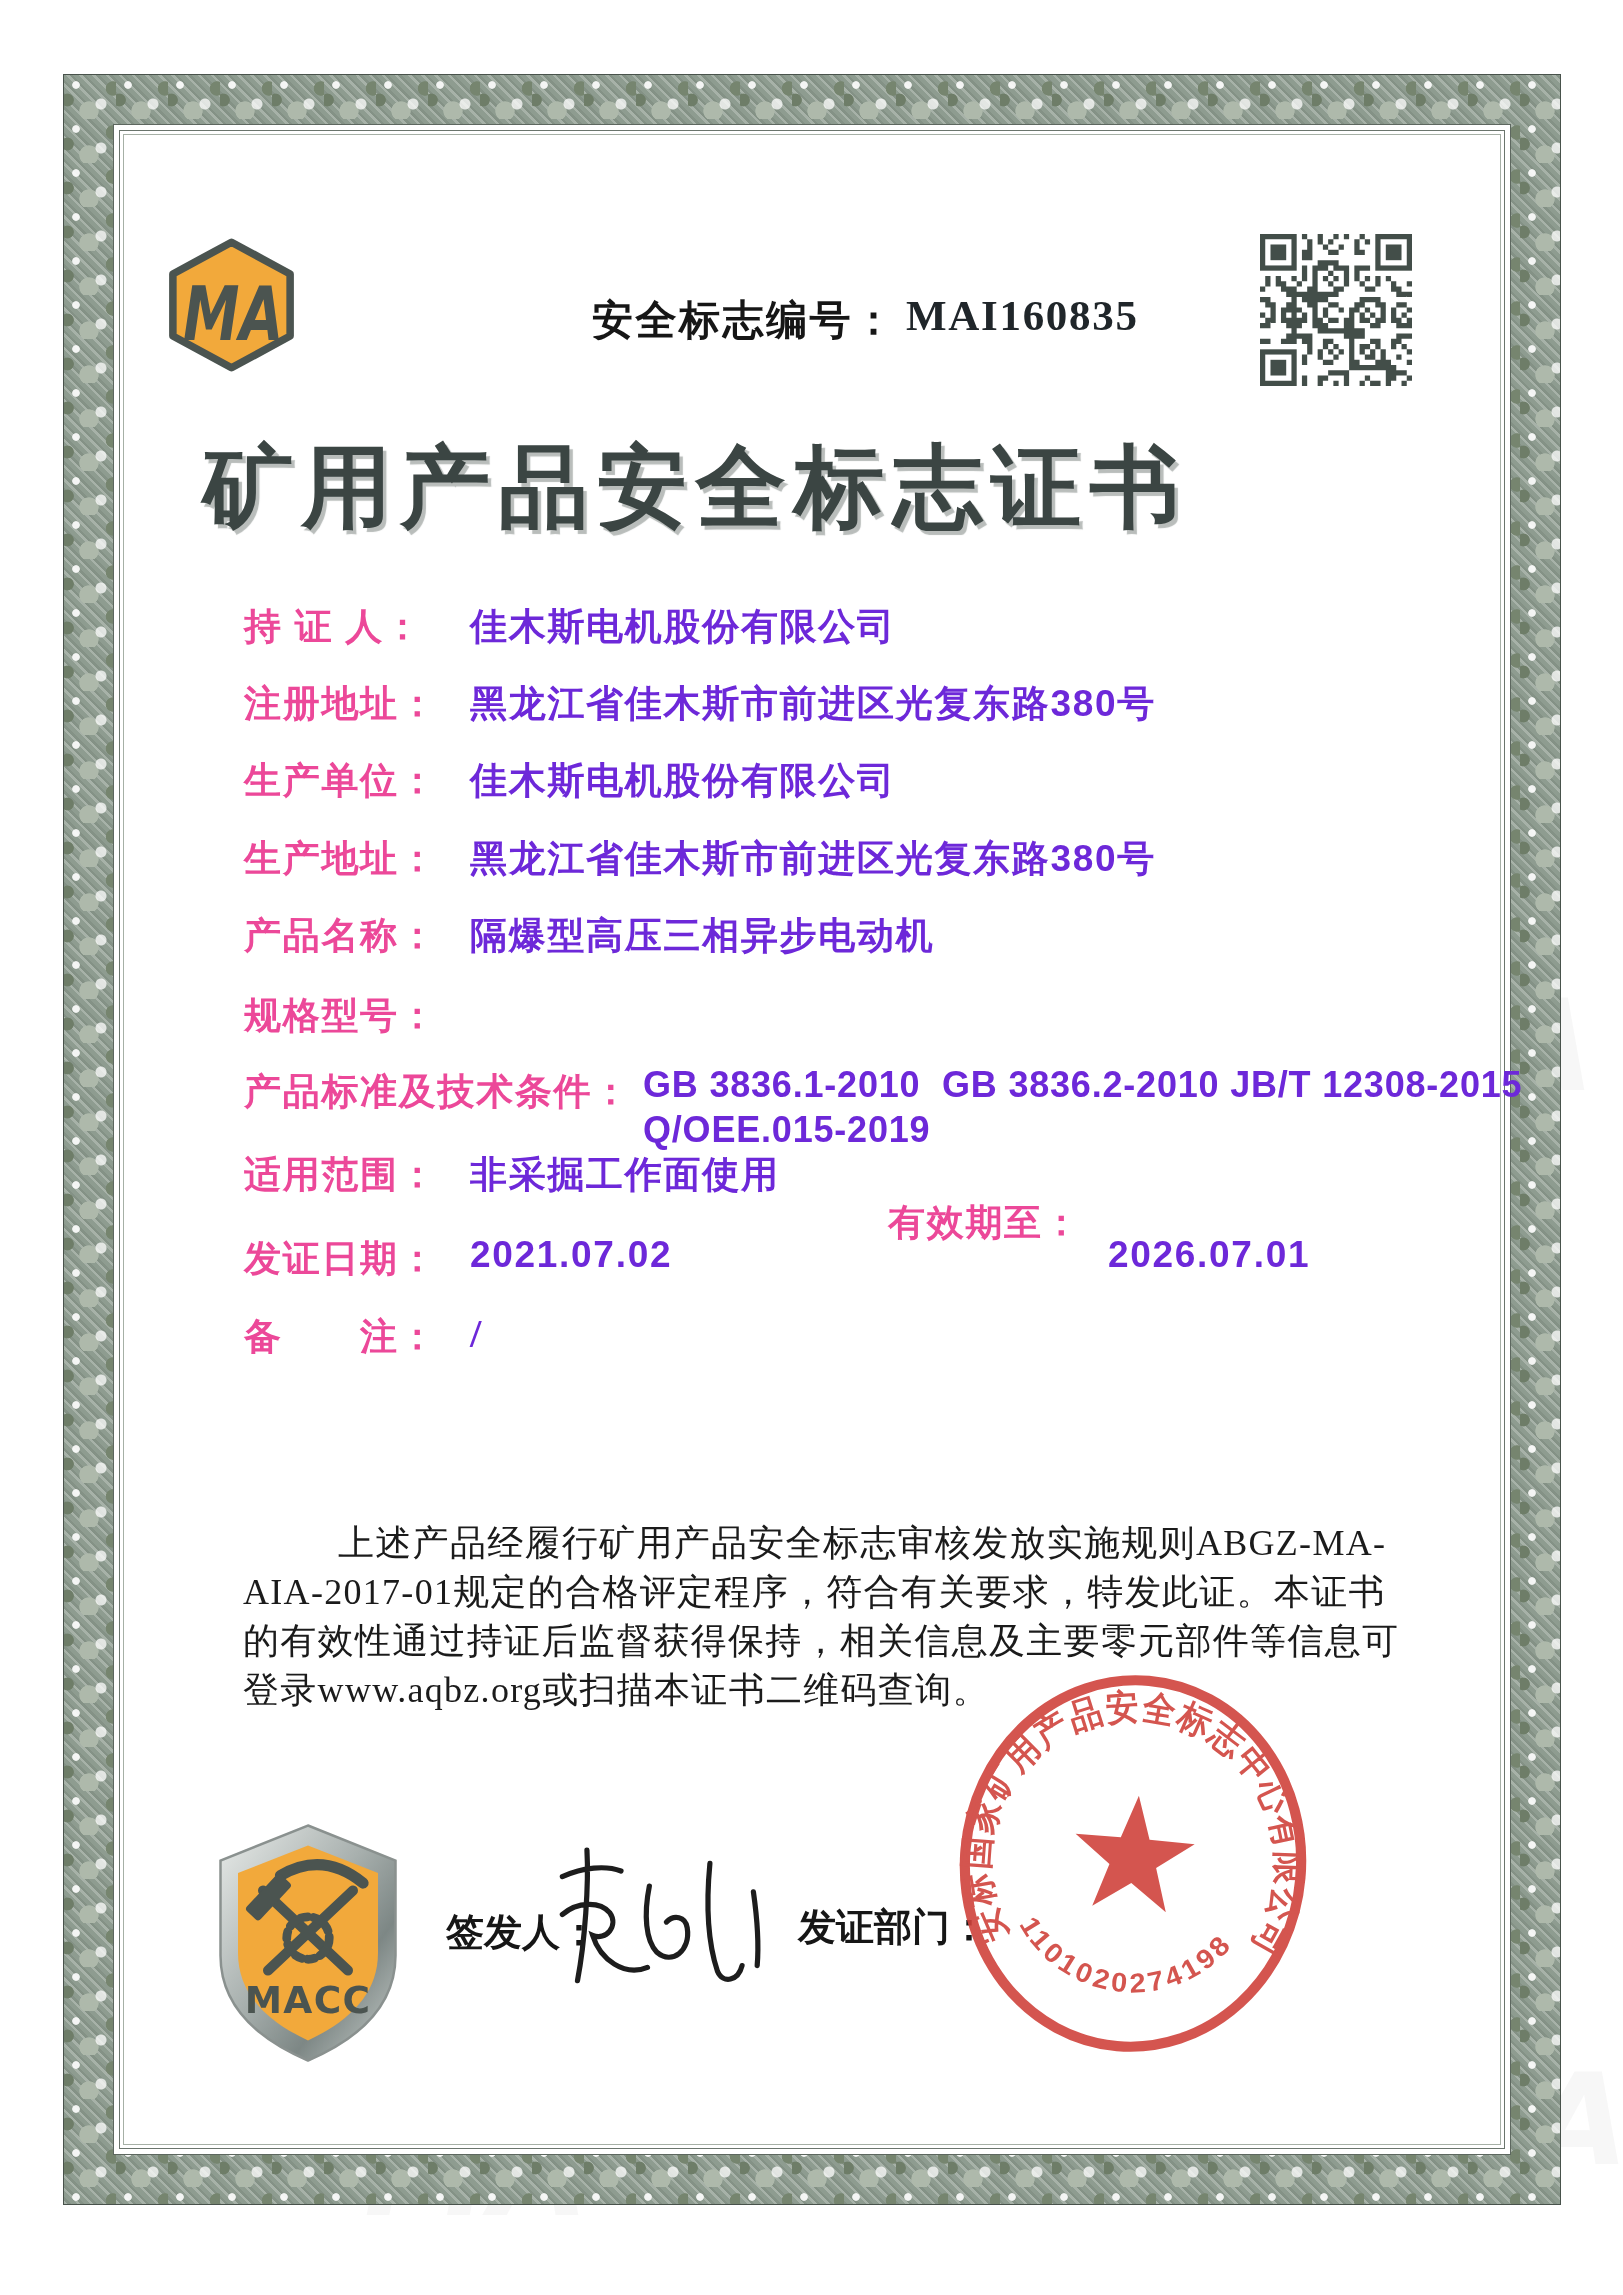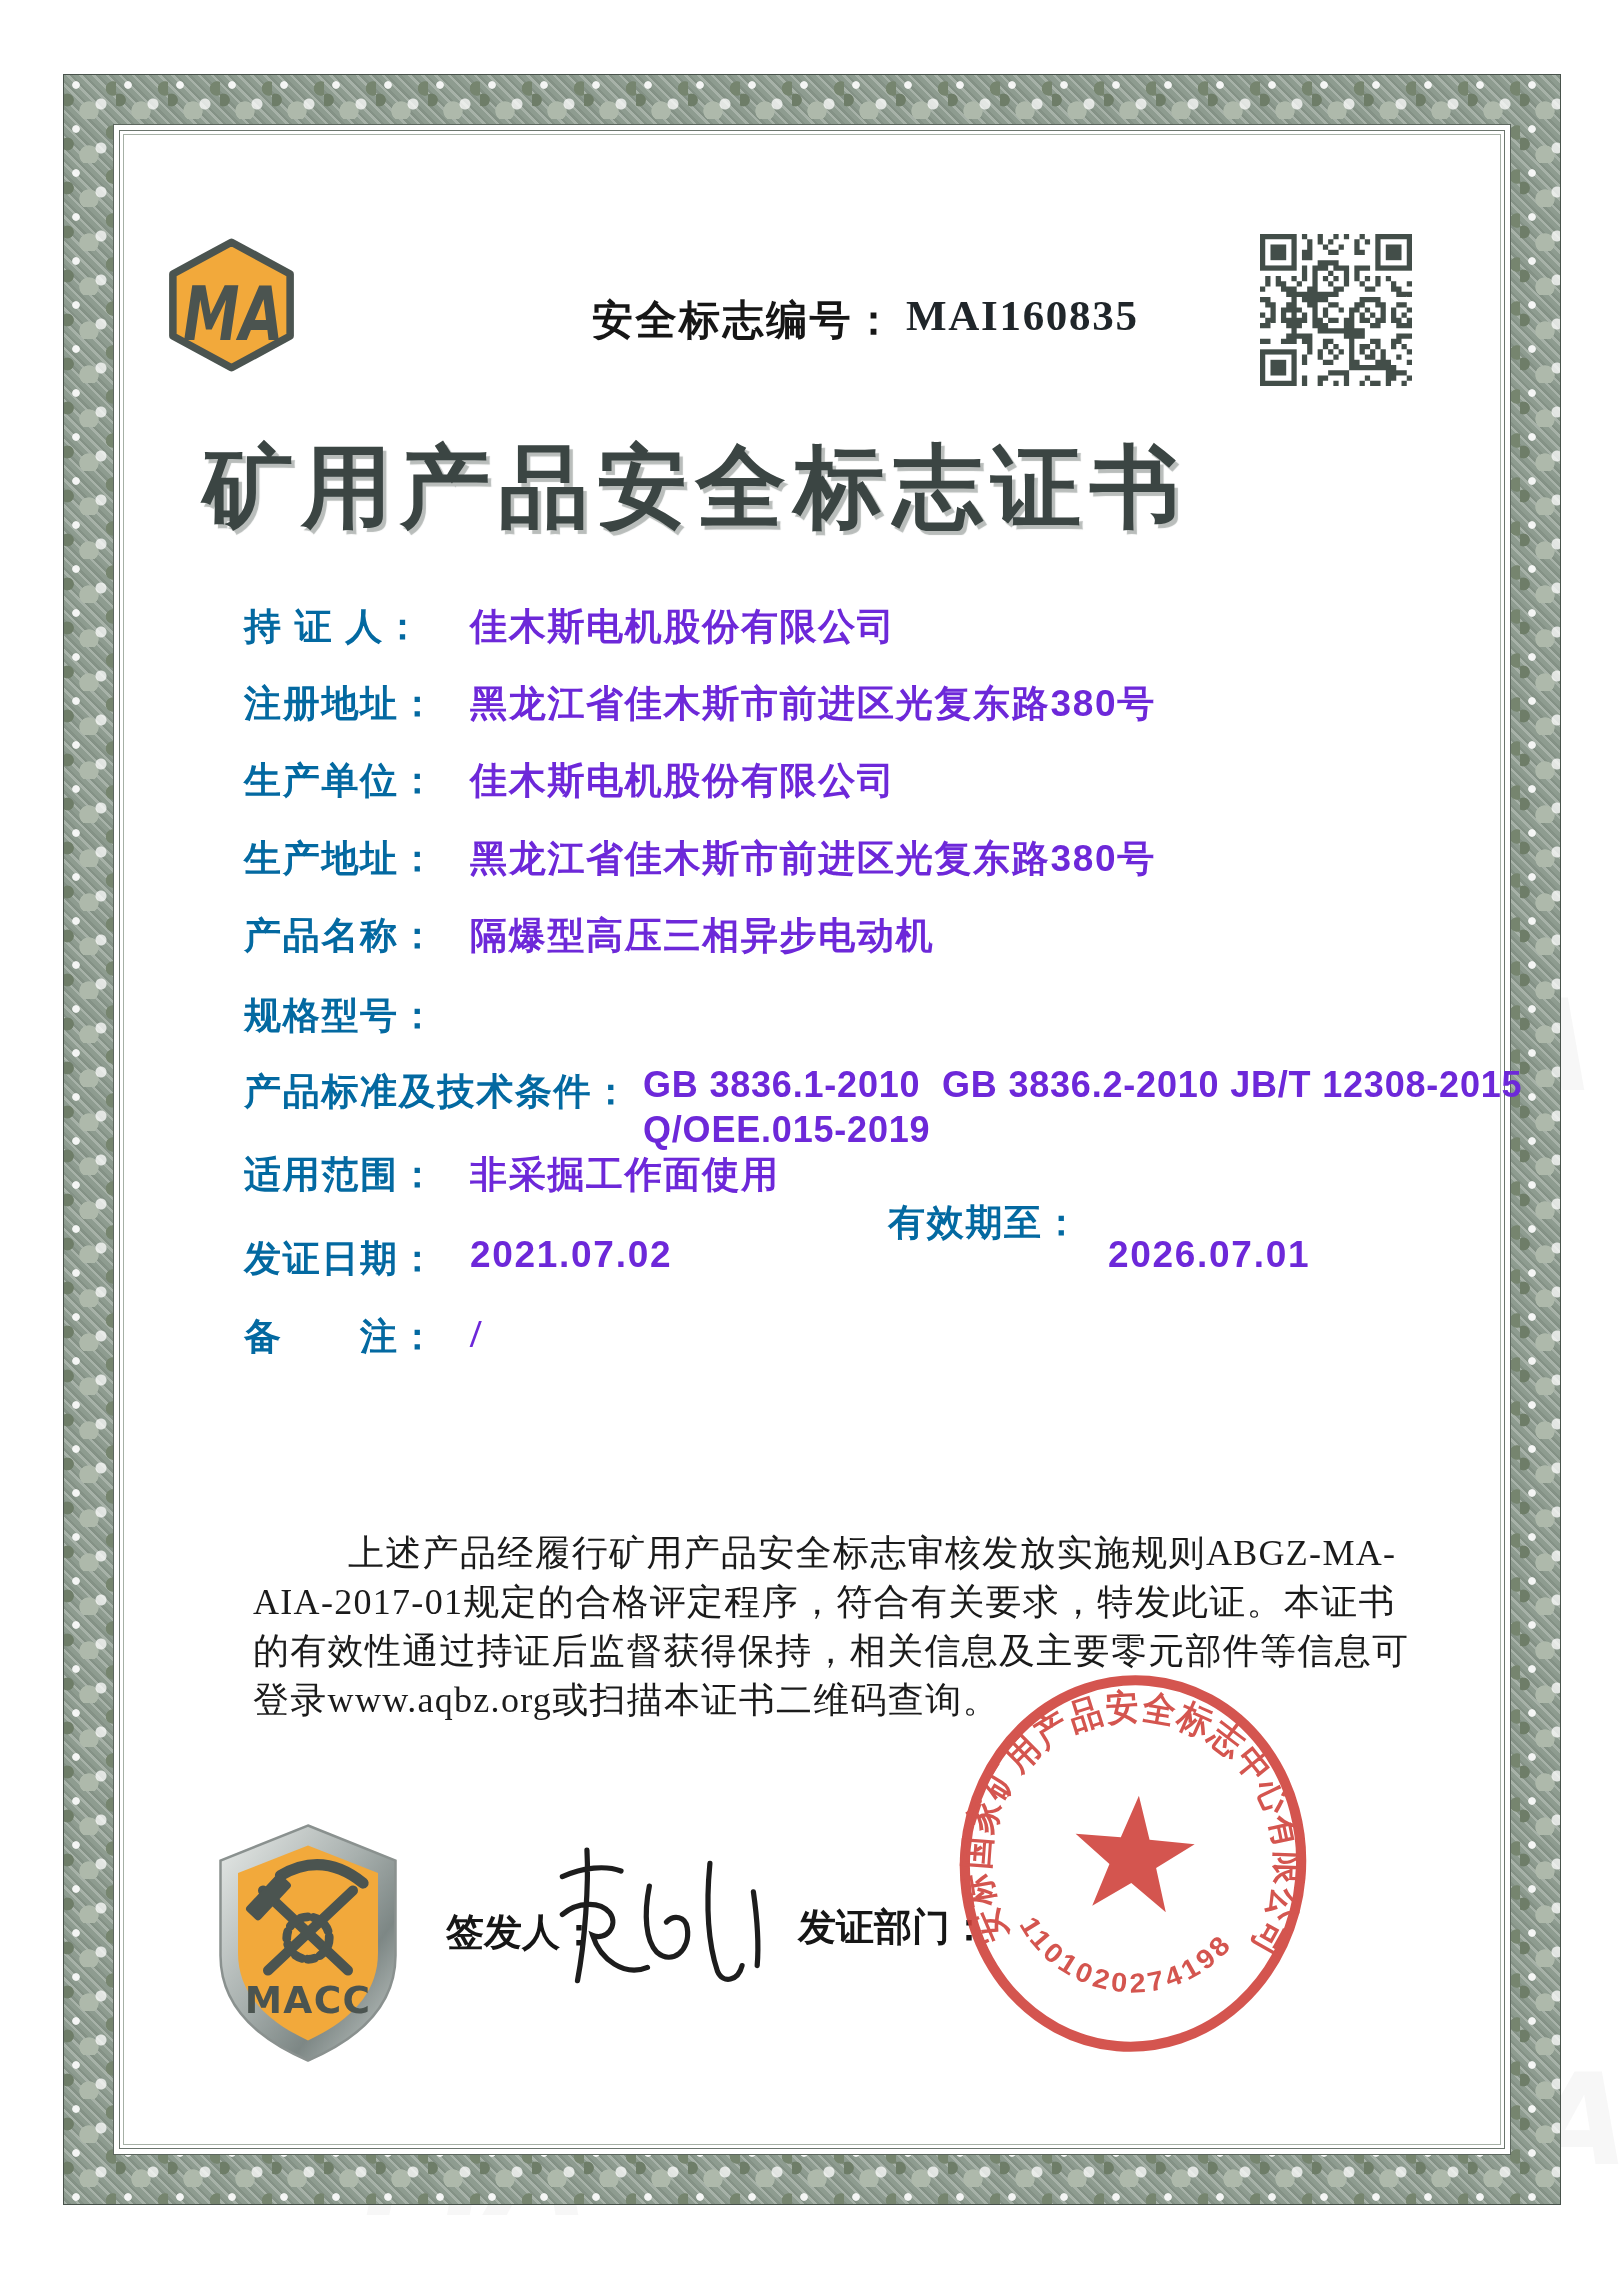--- a/index.html
+++ b/index.html
@@ -30,25 +30,25 @@
   .certno{position:absolute;top:293px;font-size:41px;font-weight:700;white-space:pre;}
   .certno-label{left:592px;letter-spacing:2.5px;}
   .certno-value{left:906px;top:291px;font-family:"Liberation Serif",serif;font-weight:600;
     font-size:43px;letter-spacing:1.7px;color:#20262a;}
   .qr{position:absolute;left:1260px;top:234px;width:152px;height:152px;}
   .title{position:absolute;left:0;top:427px;width:1391px;text-align:center;margin:0;
     font-family:"Liberation Serif",serif;font-size:90px;font-weight:700;letter-spacing:8.5px;
     color:var(--ink-dark,#3b4543);text-shadow:3.4px 4.2px 0.8px rgba(100,108,104,.45);white-space:pre;}
   
   .flabel,.fvalue{position:absolute;font-size:37px;font-weight:700;white-space:pre;letter-spacing:1.7px;}
-  .flabel{left:244px;color:#0369a1;}
+  .flabel{left:244px;color:#ec4899;}
   .fvalue{left:470px;color:#6d28d9;}
   .fvalue.std{left:643px;font-size:36px;letter-spacing:0.8px;}
   
-  .statement{position:absolute;left:237px;top:1513px;width:1165px;margin:16px;
+  .statement{position:absolute;left:237px;top:1513px;width:1165px;margin:6px;
     font-family:"Liberation Serif",serif;font-size:36px;line-height:49px;letter-spacing:1.3px;
     text-indent:95px;color:#1b1b1b;}
   
   .shield{position:absolute;left:208px;top:1816px;width:200px;height:254px;}
   .signer-label{position:absolute;left:446px;top:1907px;font-size:38px;font-weight:700;white-space:pre;}
   .signature{position:absolute;left:551px;top:1825px;width:227px;height:213px;}
   .issuer-label{position:absolute;left:798px;top:1902px;font-size:38px;font-weight:700;white-space:pre;}
   .seal{position:absolute;left:954px;top:1670px;width:358px;height:387px;transform:rotate(5deg);opacity:.9;}
 </style>
 </head>

